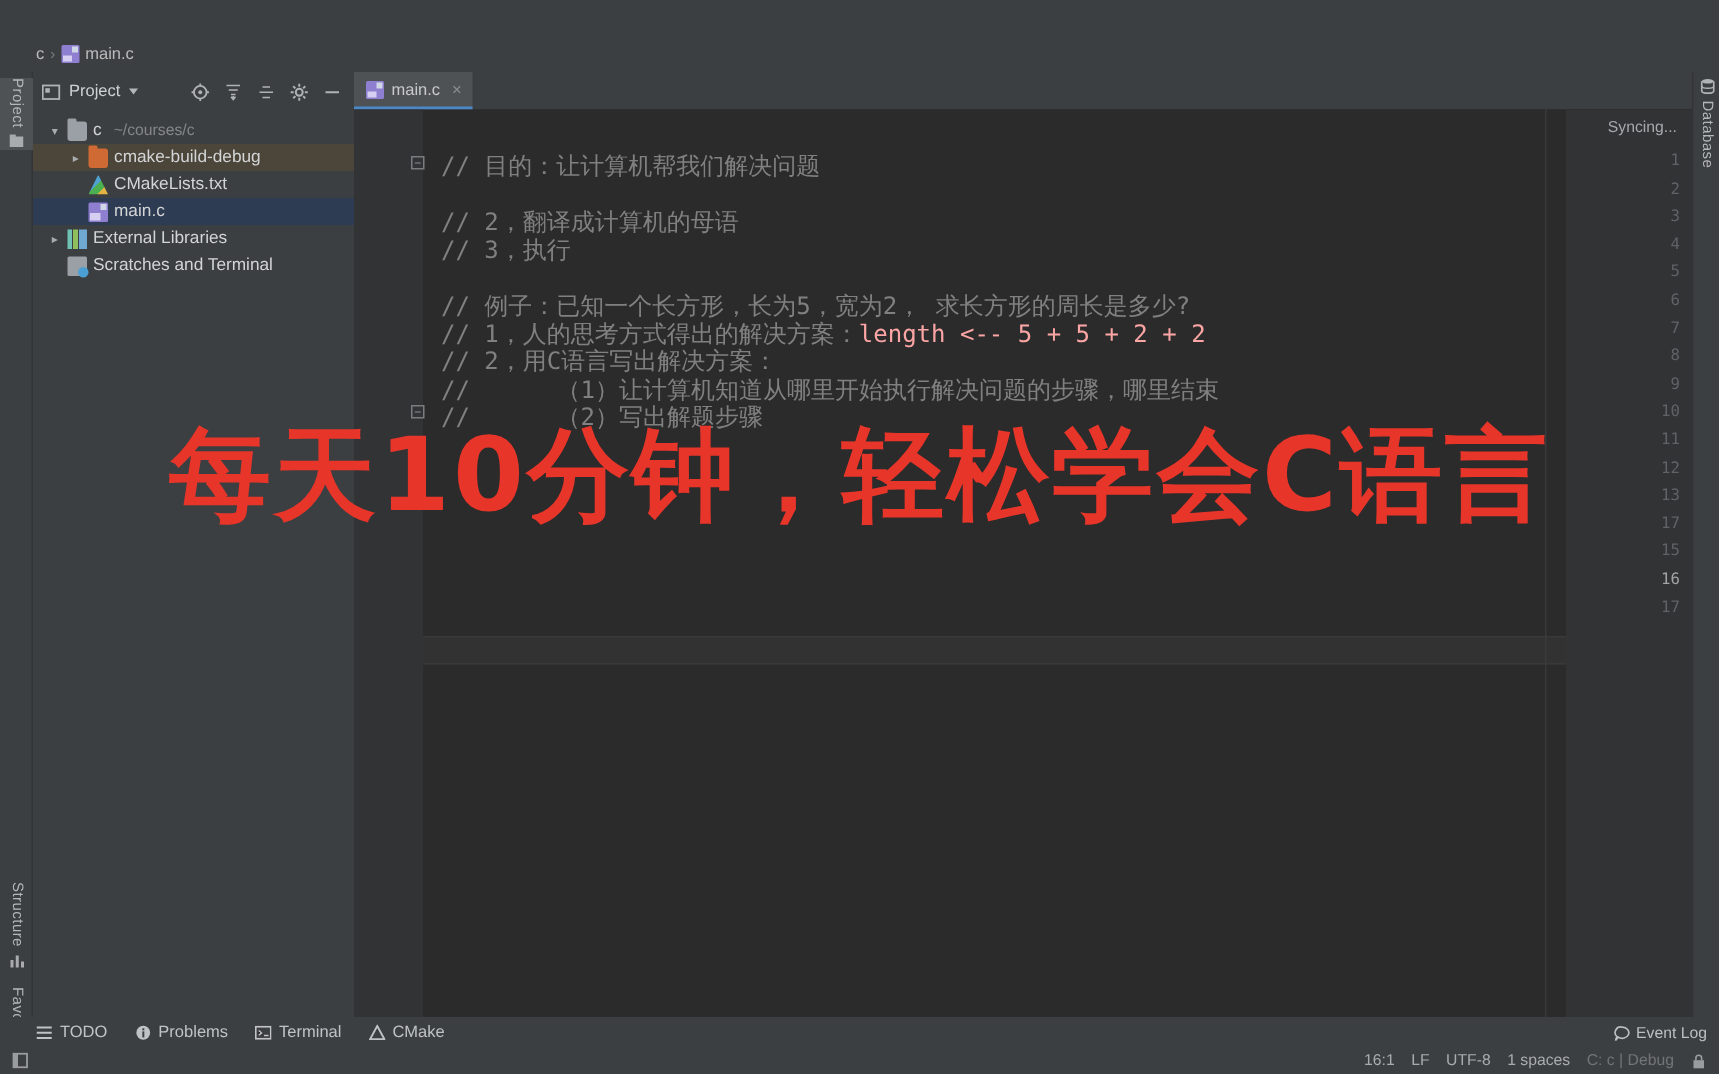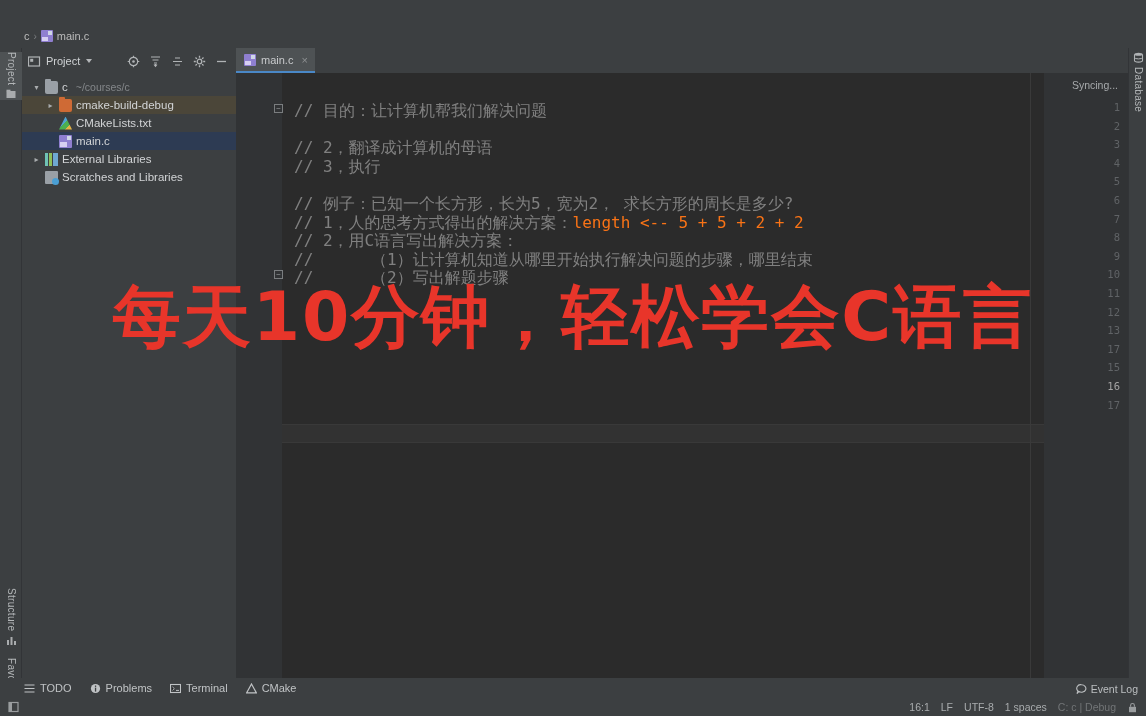--- a/index.html
+++ b/index.html
@@ -75,21 +75,21 @@
   .gline { position:absolute; right:8px; font-size:10.5px; color:#606366;
     font-family:"DejaVu Sans Mono","Liberation Mono",monospace; }
   .gline.cur { color:#a4a3a3; }
   .foldmark { position:absolute; left:0; width:9px; height:9px; border:1px solid #7a7d7f; color:#9a9d9f;
     font-size:8px; line-height:7px; text-align:center; background:#313335; }
   .codearea { position:absolute; left:46px; top:0; right:0; height:605px; }
   .curline { position:absolute; left:0; right:0; height:19px; background:#323232; border-top:1px solid #393939; border-bottom:1px solid #393939; }
   .vline { position:absolute; top:0; width:1px; height:605px; background:#3a3a3a; }
   .code { position:absolute; left:0; top:0; white-space:pre;
     font-family:"DejaVu Sans Mono","Liberation Mono",monospace; font-size:16px; color:#808080; }
-  .code .id { color:#f97316; }
+  .code .id { color:#fca5a5; }
   .rmargin { position:absolute; right:0; top:0; width:84px; height:605px; background:#313335; }
   .syncing { position:absolute; right:10px; top:6px; font-size:10.5px; color:#a7aaac; }
 
   
   .rightstrip { position:absolute; right:0; top:48px; width:18px; height:630px; background:#3c3f41; border-left:1px solid #323437; }
 
   
   .headline { position:absolute; left:0; top:272px; width:1146px; text-align:center;
     font-family:"DejaVu Sans","Liberation Sans",sans-serif; font-weight:bold; font-size:68px;
     color:#e8352a; letter-spacing:2px; white-space:nowrap; }
@@ -292,21 +292,21 @@
       </div>
 
       <div class="tnode">
         <span class="arrow">▸</span>
         <span class="ic lib"></span>
         <span class="tlabel">External Libraries</span>
       </div>
 
       <div class="tnode" style="padding-left:23px">
         <span class="ic scratch"></span>
-        <span class="tlabel">Scratches and Libraries</span>
+        <span class="tlabel">Scratches and Terminal</span>
       </div>
 
     </div>
   </div>
 
   <div class="editor-wrap">
     <div class="tabbar">
       <div class="etab">
         <span class="ficon cfile"></span>
         <span>main.c</span>

